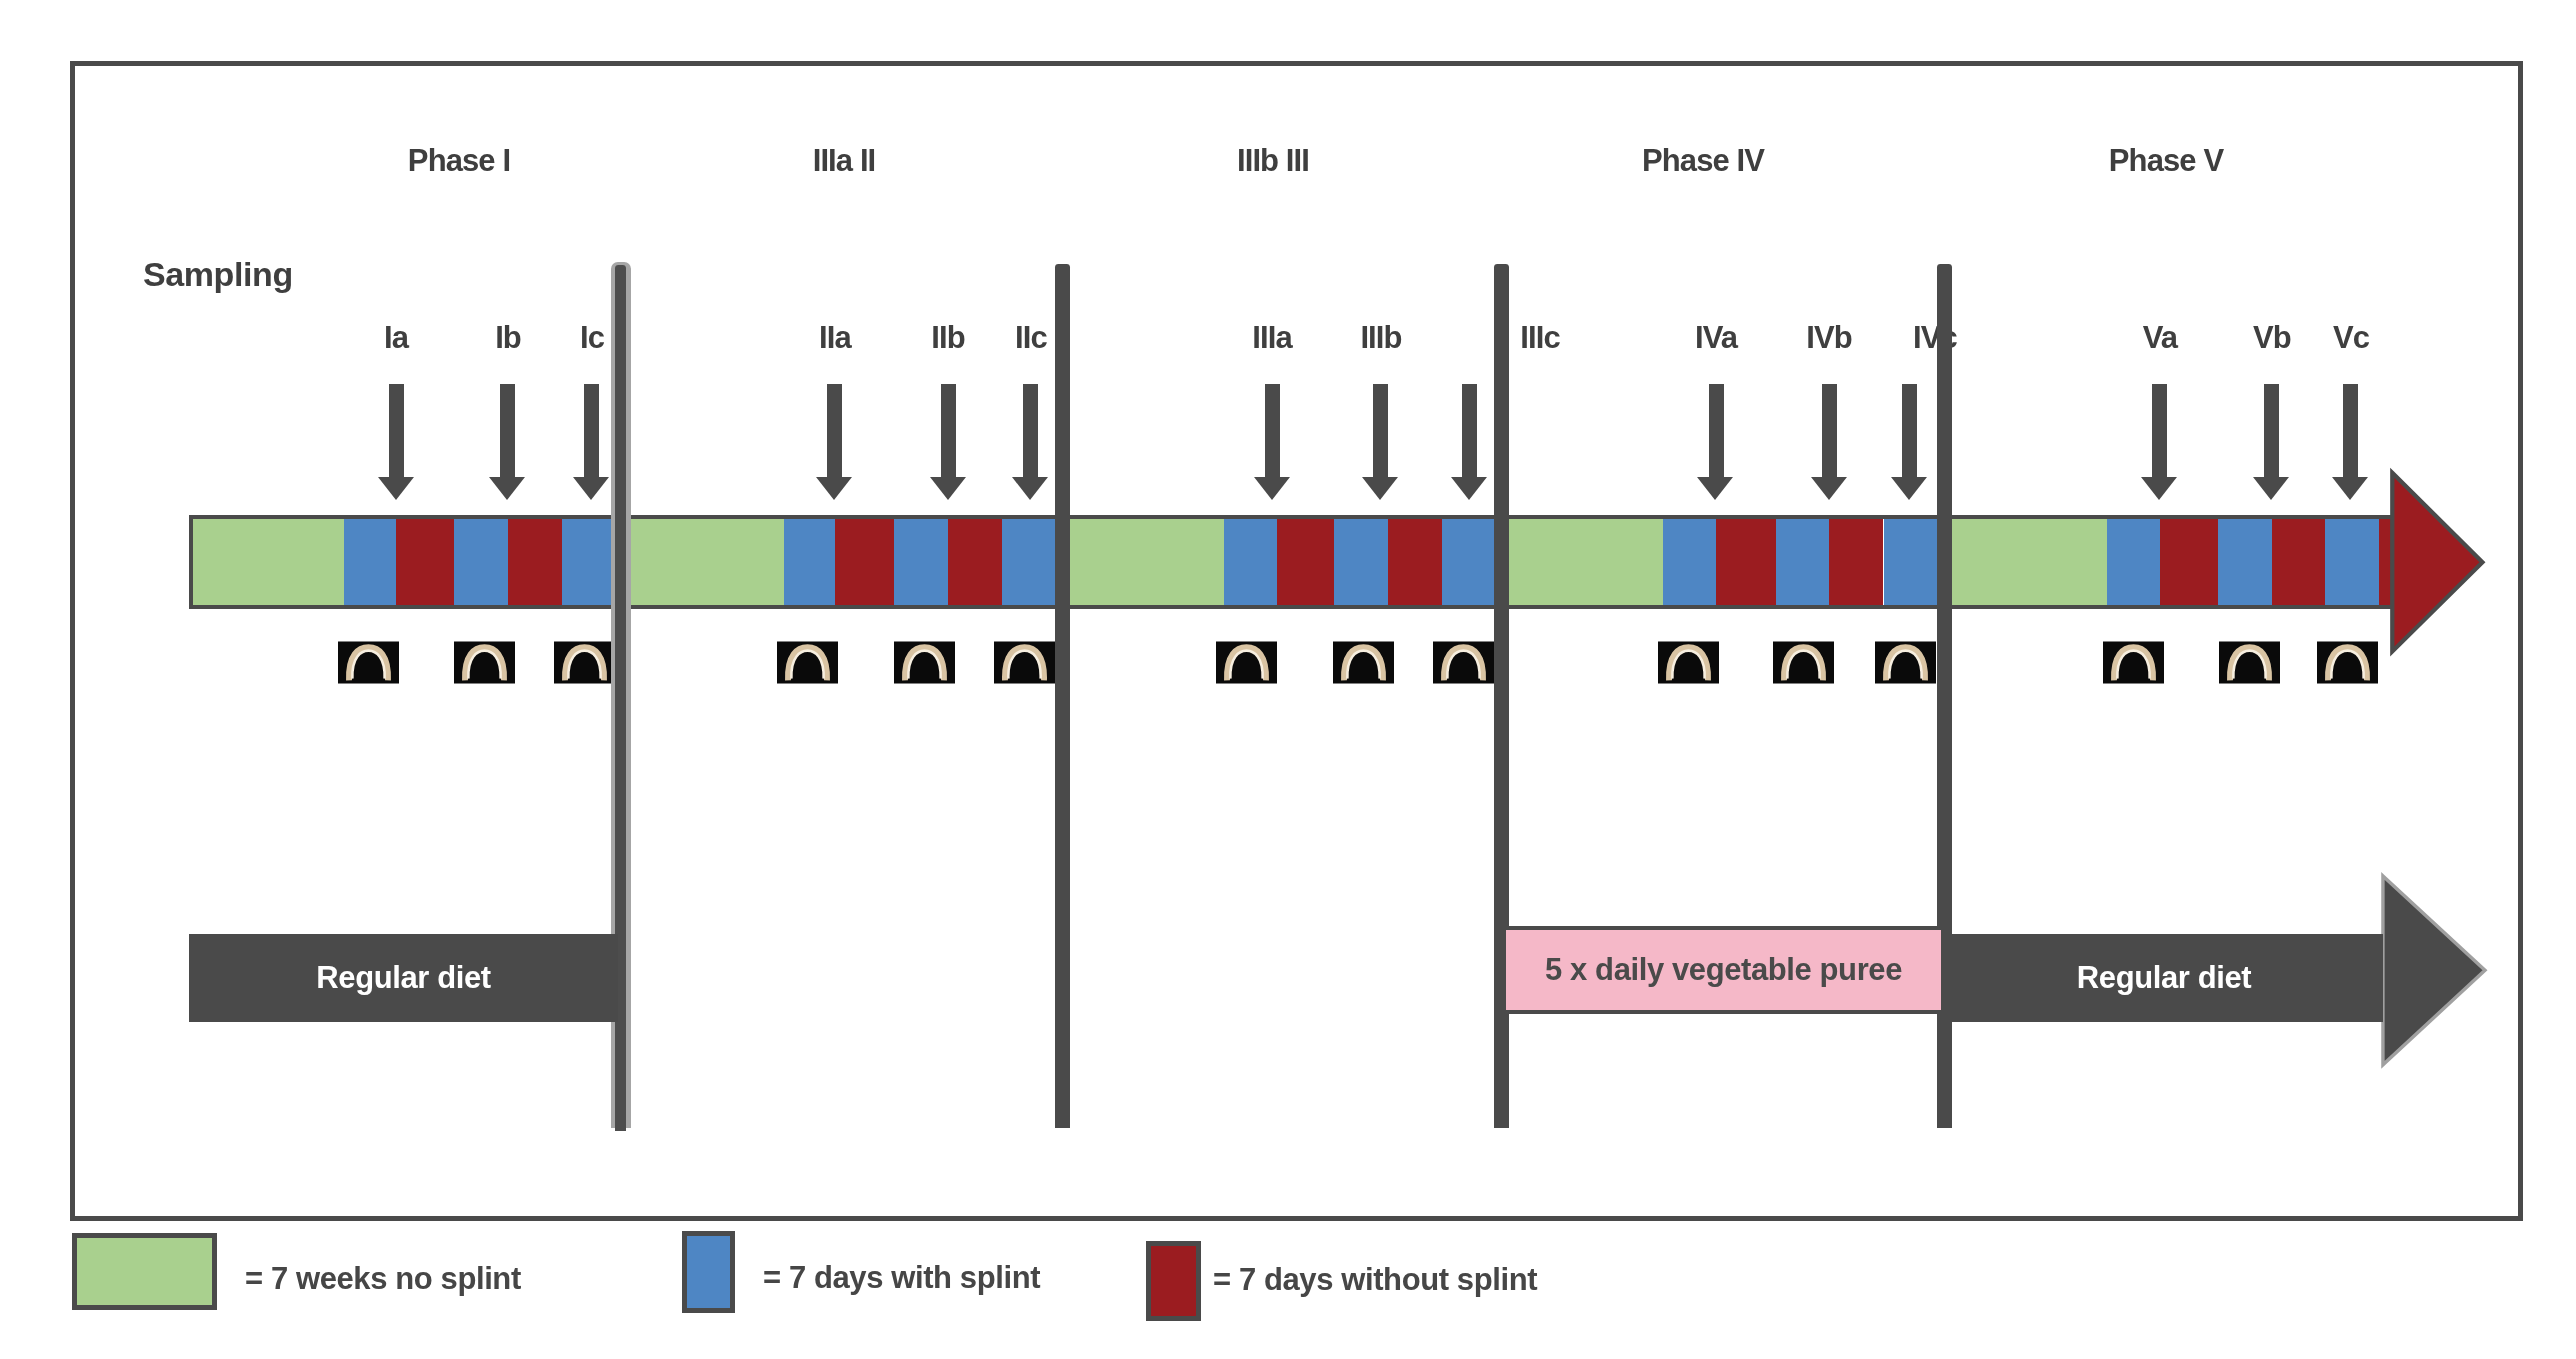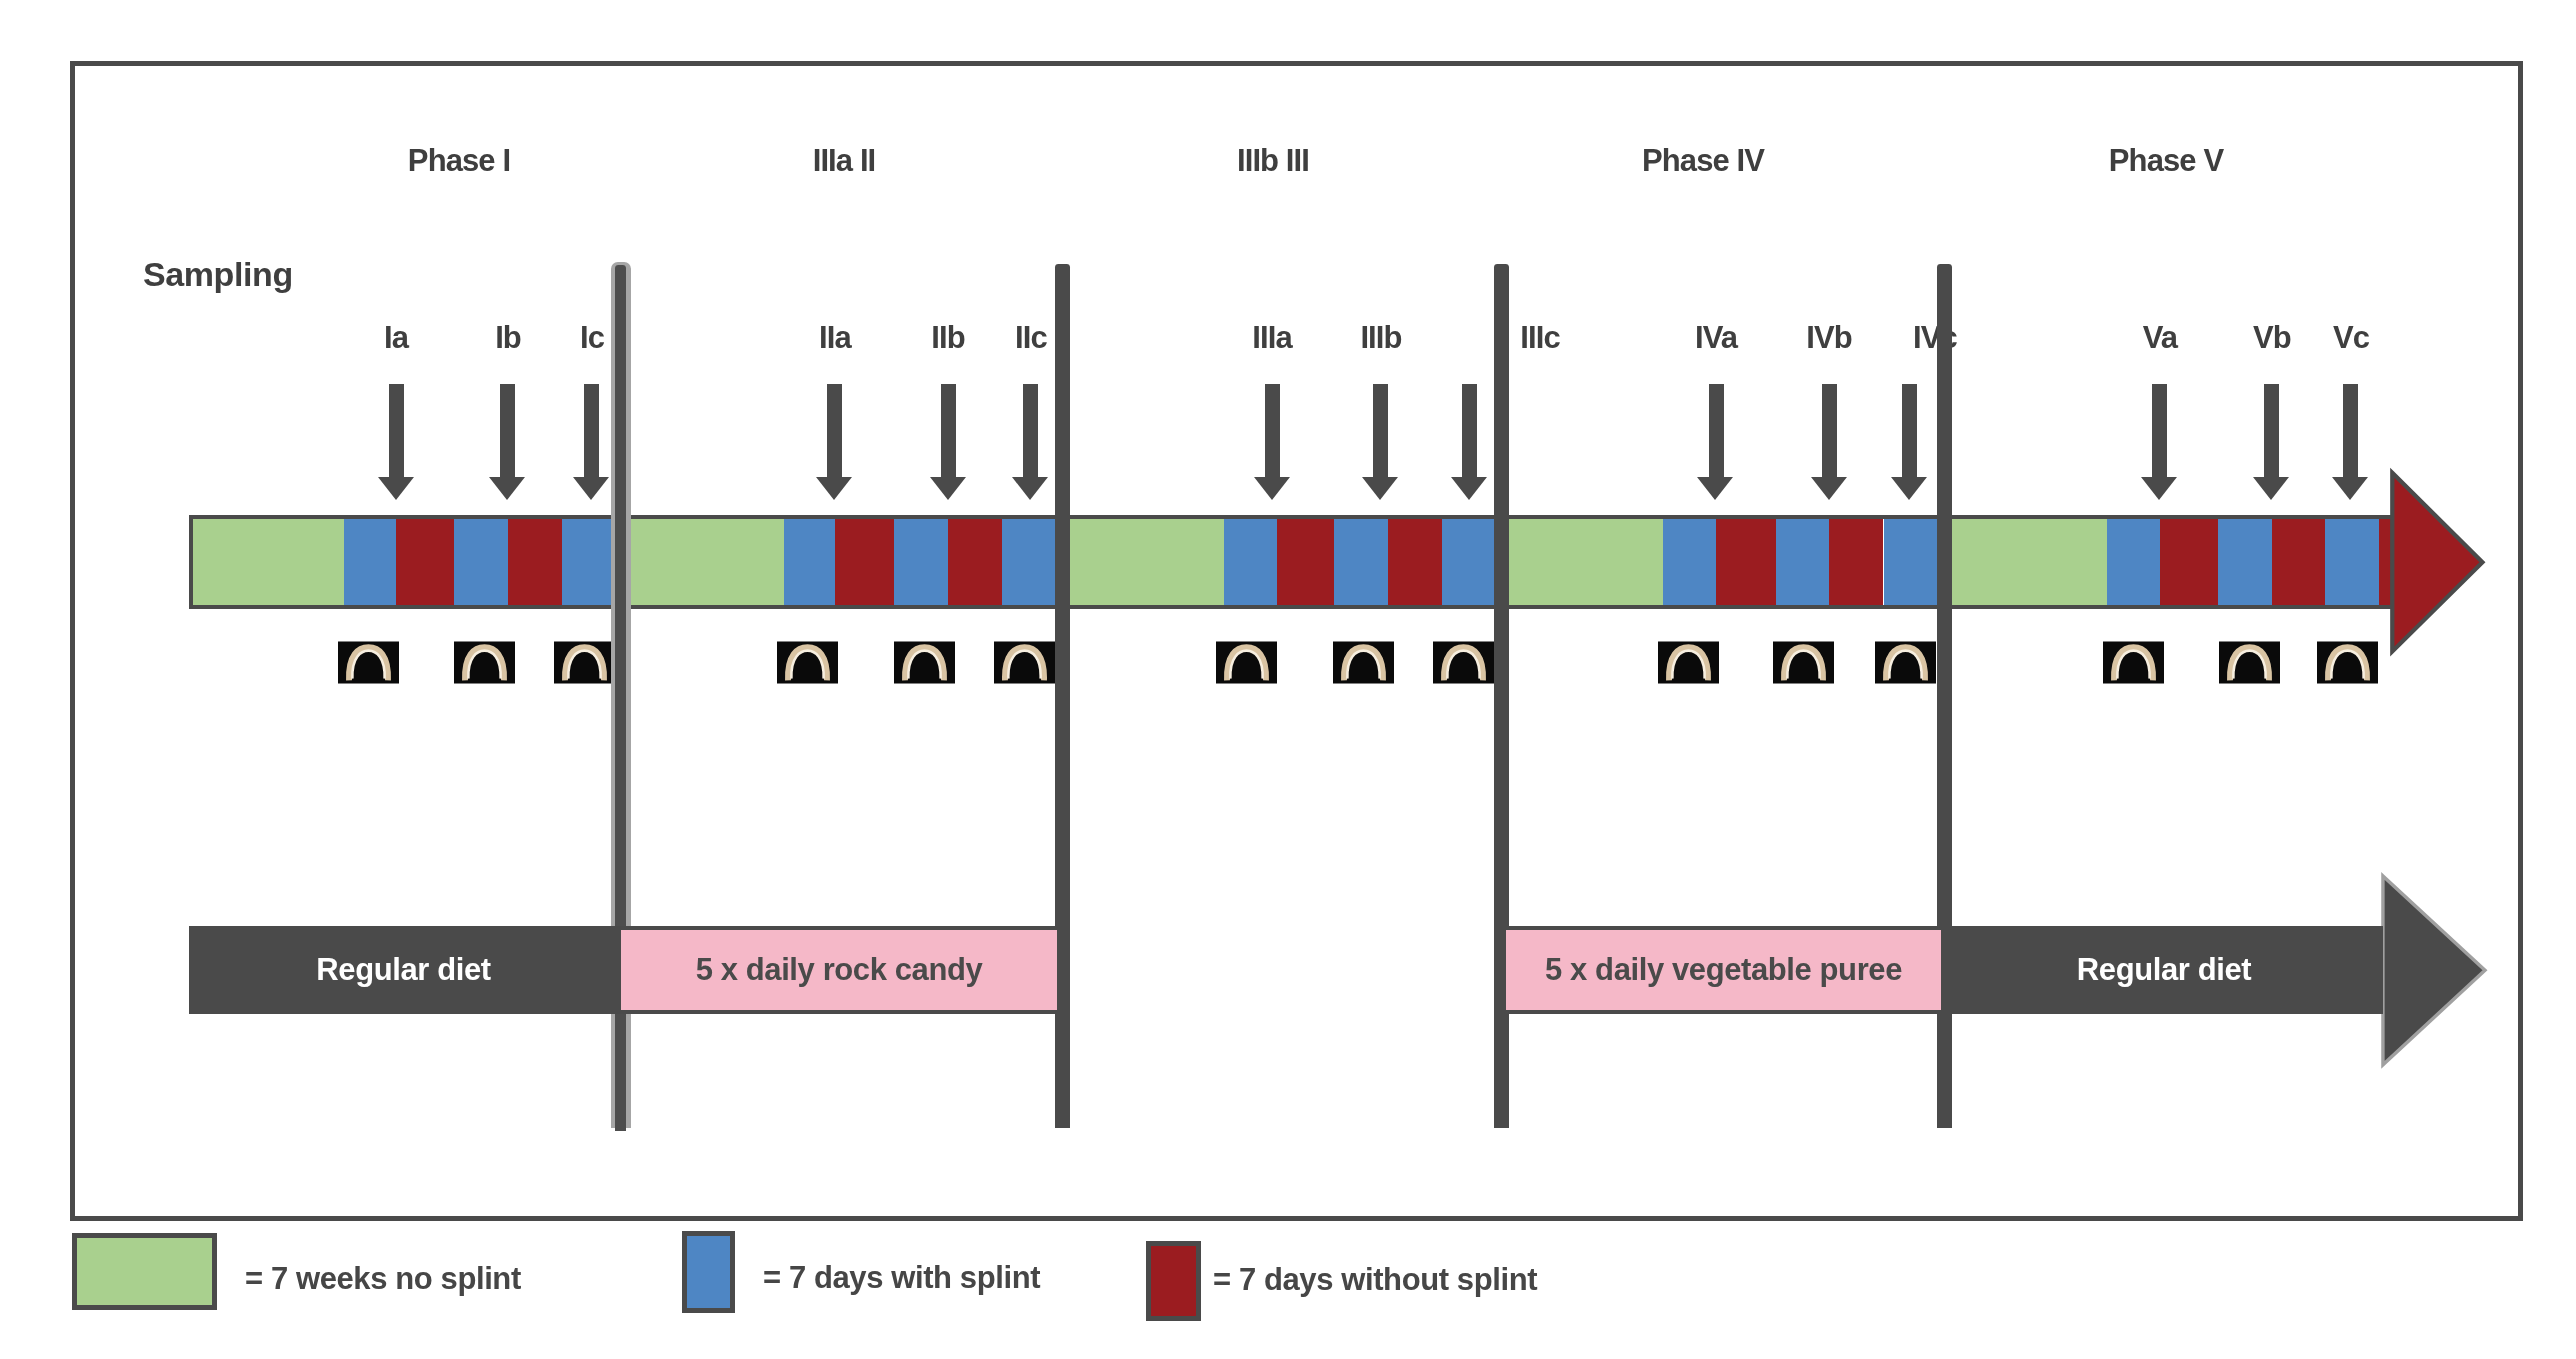--- a/index.html
+++ b/index.html
@@ -32,21 +32,21 @@
     border-top:23px solid #4a4a4a;
   }
   .divider-dark{position:absolute;top:264px;height:864px;width:15.3px;background:#4a4a4a;border-radius:3.4px 3.4px 0 0;}
   .divider-light{position:absolute;top:262px;height:866px;width:20.4px;background:#a6a6a6;border-radius:6.8px 6.8px 0 0;}
   .divider-light-core{position:absolute;left:4.3px;top:3.4px;width:11px;height:100%;background:#4d4d4d;border-radius:3.4px 3.4px 0 0;}
   .diet-box{
     position:absolute;top:926px;height:88px;box-sizing:border-box;
     display:flex;flex-direction:column;align-items:center;justify-content:center;
     font-weight:bold;font-size:31px;letter-spacing:-0.4px;line-height:1.35;white-space:nowrap;
   }
-  .diet-dark{background:#4a4a4a;color:#ffffff;}
+  .diet-dark{background:#4a4a4a;color:#ffffff;margin-top:8px;}
   .diet-pink{background:#f5b8c8;color:#4a4a4a;border:4.3px solid #4a4a4a;}
   .arch-photo{position:absolute;top:641px;width:61px;height:43px;}
   .legend-swatch{position:absolute;box-sizing:border-box;border:5.1px solid #4a4a4a;}
   .legend-label{
     position:absolute;transform:translateY(-50%);
     font-size:31px;font-weight:bold;color:#464646;letter-spacing:-0.4px;white-space:nowrap;
   }
   svg.overlay{position:absolute;left:0;top:0;pointer-events:none;}
 </style>
 </head>
@@ -214,23 +214,20 @@
   <div class="divider-light" style="left:611px">
     <div class="divider-light-core"></div>
   </div>
   <div class="divider-dark" style="left:1055px"></div>
   <div class="divider-dark" style="left:1494px"></div>
   <div class="divider-dark" style="left:1937px"></div>
 
   <div class="diet-box diet-dark" style="left:189px;width:429px">
     <span>Regular diet</span>
   </div>
-  <div class="diet-box diet-pink" style="left:617px;width:444px">
-    <span>5 x daily rock candy</span>
-  </div>
   <div class="diet-box diet-pink" style="left:1502px;width:443px">
     <span>5 x daily vegetable puree</span>
   </div>
   <div class="diet-box diet-dark" style="left:1945px;width:438px">
     <span>Regular diet</span>
   </div>
 
   <div class="legend-swatch" id="lg-green" style="left: 72px; top: 1233px; width: 145px; height: 77px; background: rgb(169, 208, 142);"></div>
   <div class="legend-label" style="left:245px;top:1279px">= 7 weeks no splint</div>
   <div class="legend-swatch" id="lg-blue" style="left: 682px; top: 1231px; width: 53px; height: 82px; background: rgb(78, 134, 196);"></div>

